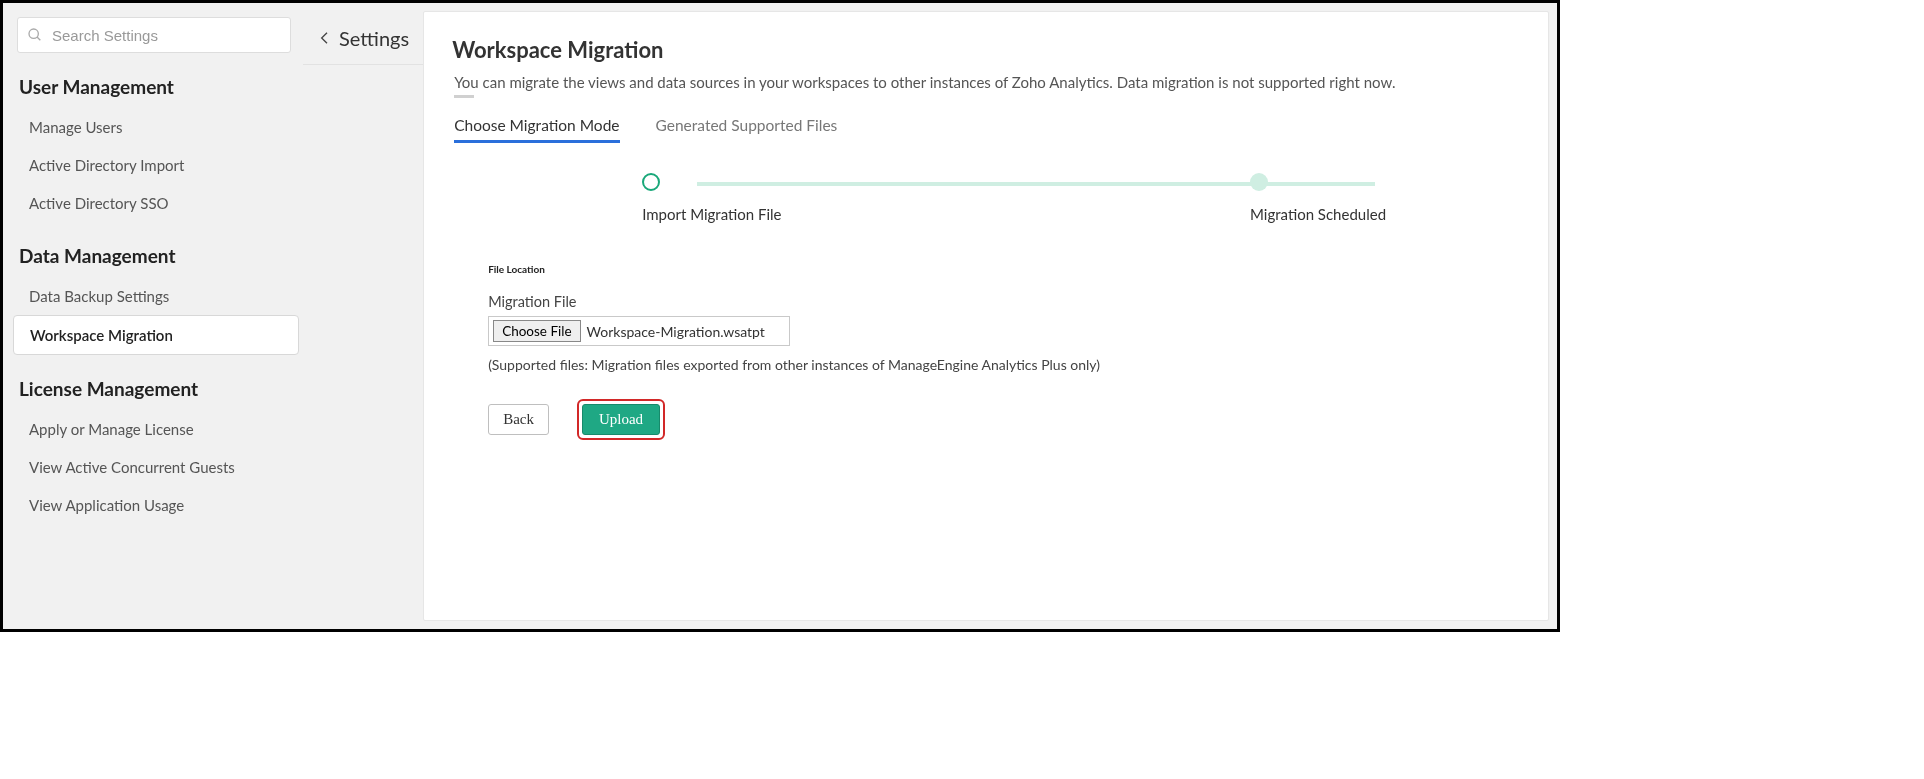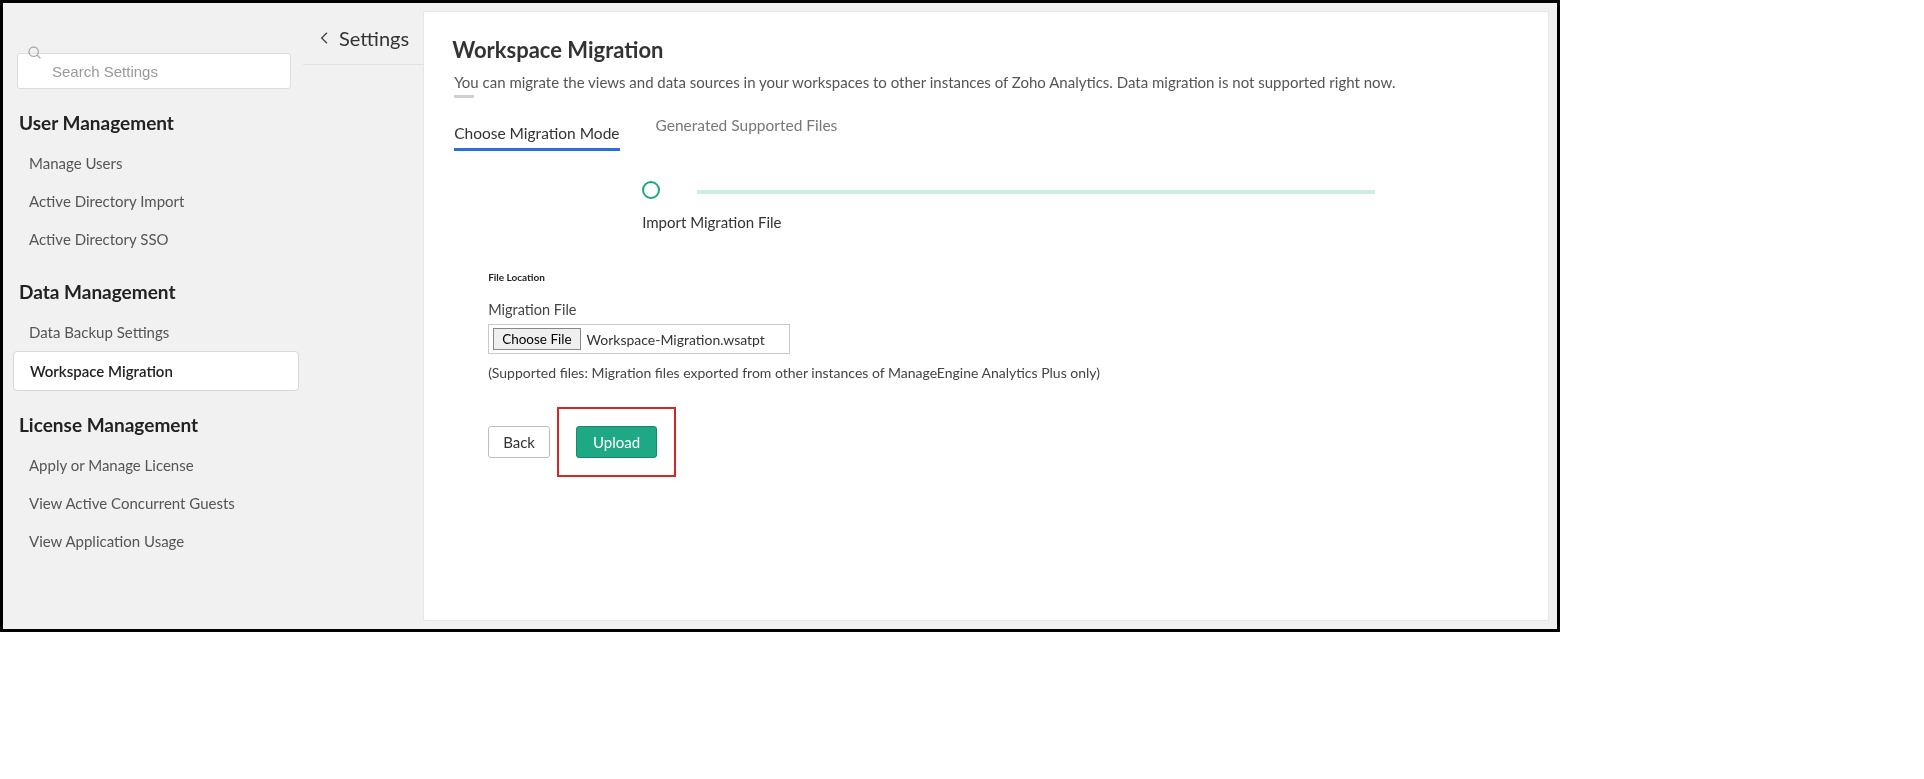--- a/index.html
+++ b/index.html
@@ -38,21 +38,20 @@
   }
   .search-input {
     width: 100%;
     height: 36px;
     border: 1px solid #ddd;
     border-radius: 3px;
     padding: 0 10px 0 34px;
     font-size: 15px;
     color: #555;
     background: #fff;
-    margin-top: 36px;
   }
   .search-input::placeholder { color: #999; }
   .section-title {
     font-size: 19px;
     font-weight: 700;
     color: #222;
     margin: 22px 0 10px 2px;
   }
   .nav-item {
     display: block;
@@ -131,21 +130,20 @@
   }
   .tab {
     font-size: 15.5px;
     color: #777;
     padding-bottom: 6px;
     cursor: pointer;
   }
   .tab.active {
     color: #333;
     border-bottom: 3px solid #2a6fdb;
-    margin-top: 8px;
   }
 
   
   .stepper {
     position: relative;
     display: flex;
     justify-content: space-between;
     align-items: flex-start;
     margin: 10px 90px 40px 190px;
   }
@@ -220,37 +218,39 @@
     color: #333;
   }
   .support-note {
     font-size: 14px;
     color: #444;
     margin-bottom: 26px;
   }
   .btn-row {
     display: flex;
     align-items: center;
-    gap: 7px;
+    gap: 0;
+    font-family: Liberation Serif, serif;
   }
   .btn-back {
     border: 1px solid #bfbfbf;
     background: #fff;
     color: #333;
     font-size: 15px;
     padding: 6px 14px;
     border-radius: 3px;
     cursor: pointer;
     font-family: inherit;
   }
   .upload-wrap {
     border: 2.5px solid #d22828;
-    padding: 17px;
-    border-radius: 0;
+    padding: 3px;
+    border-radius: 6px;
     display: inline-flex;
+    margin-left: 28px;
   }
   .btn-upload {
     background: #1fa884;
     color: #fff;
     border: 1px solid #178a6b;
     font-size: 15px;
     padding: 6px 16px;
     border-radius: 3px;
     cursor: pointer;
     font-family: inherit;
@@ -301,20 +301,24 @@
       <div class="tabs">
         <div class="tab active">Choose Migration Mode</div>
         <div class="tab">Generated Supported Files</div>
       </div>
 
       <div class="stepper">
         <div class="step-line"></div>
         <div class="step">
           <div class="step-dot current"></div>
           <div class="step-label">Import Migration File</div>
+        </div>
+        <div class="step">
+          <div class="step-dot"></div>
+          <div class="step-label">Migration Scheduled</div>
         </div>
       </div>
 
       <div class="form-area">
         <div class="form-heading">File Location</div>
         <div class="field-label">Migration File</div>
         <div class="file-row">
           <button class="choose-file-btn">Choose File</button>
           <span class="file-name">Workspace-Migration.wsatpt</span>
         </div>

